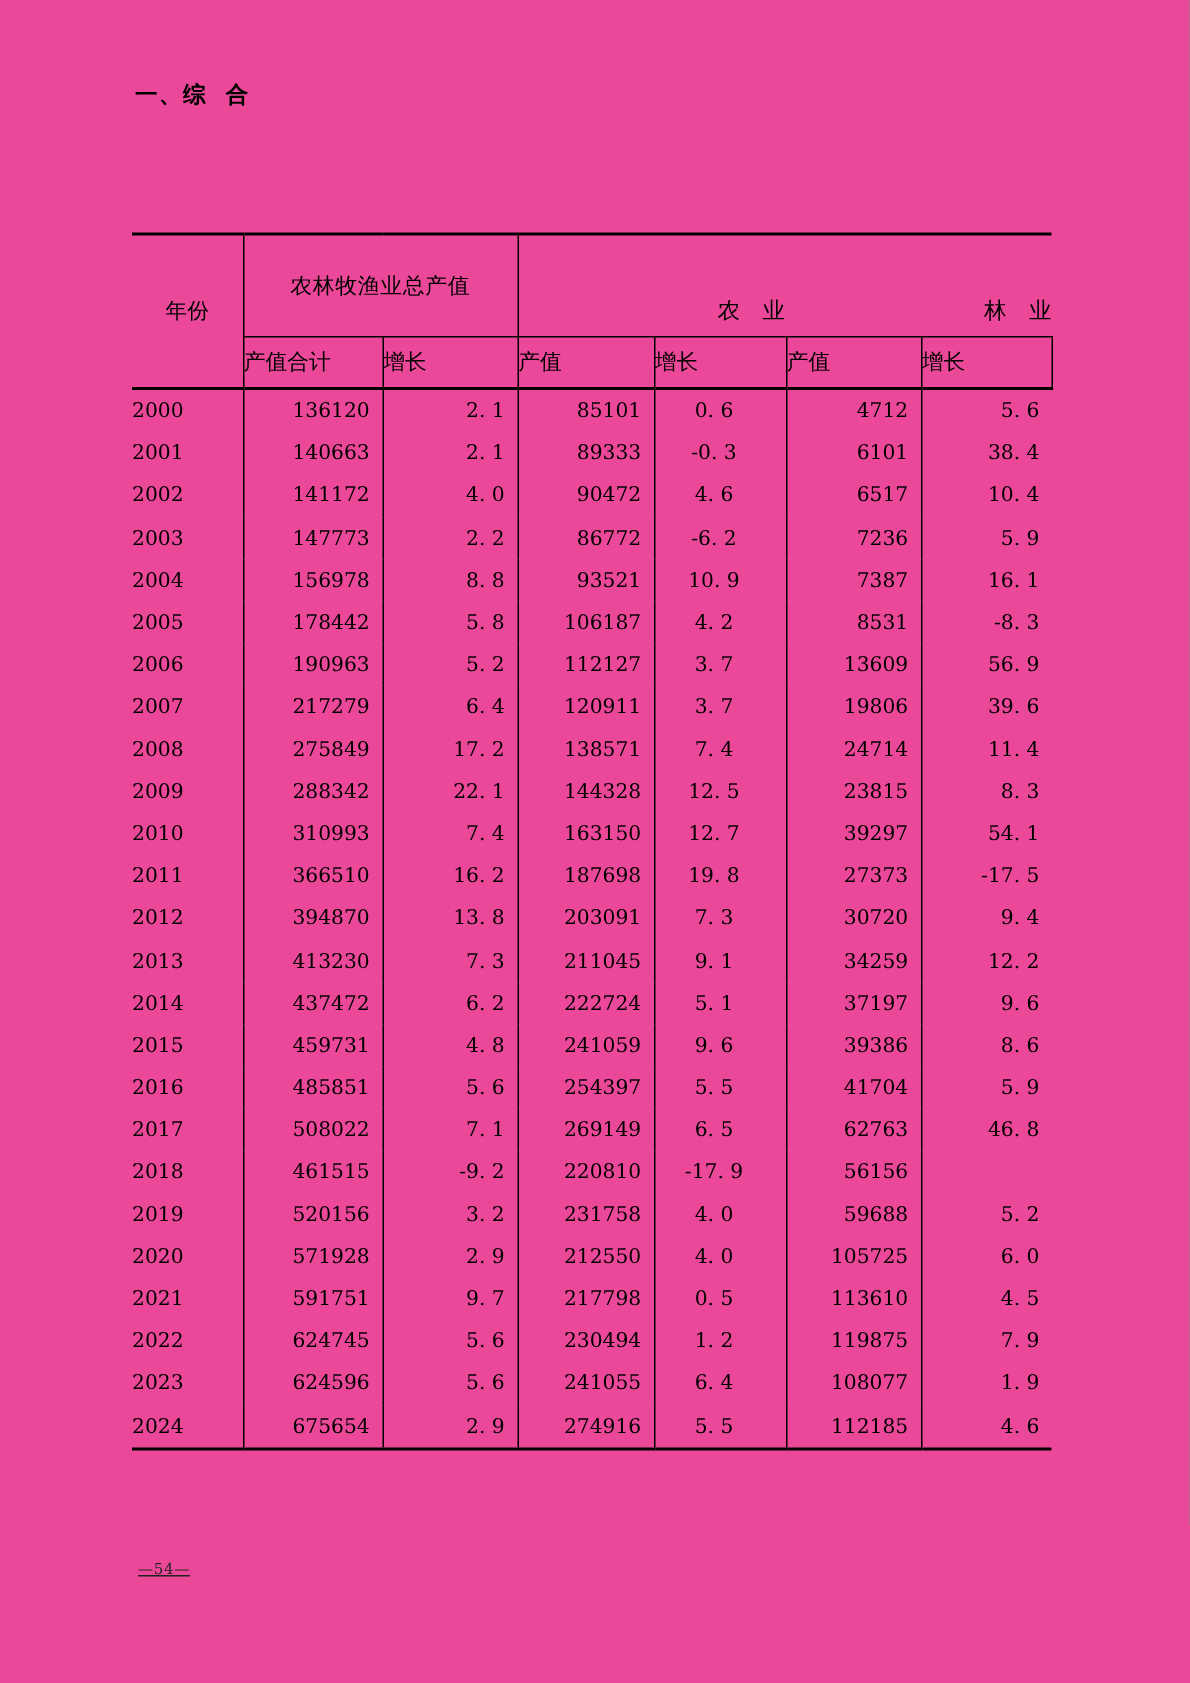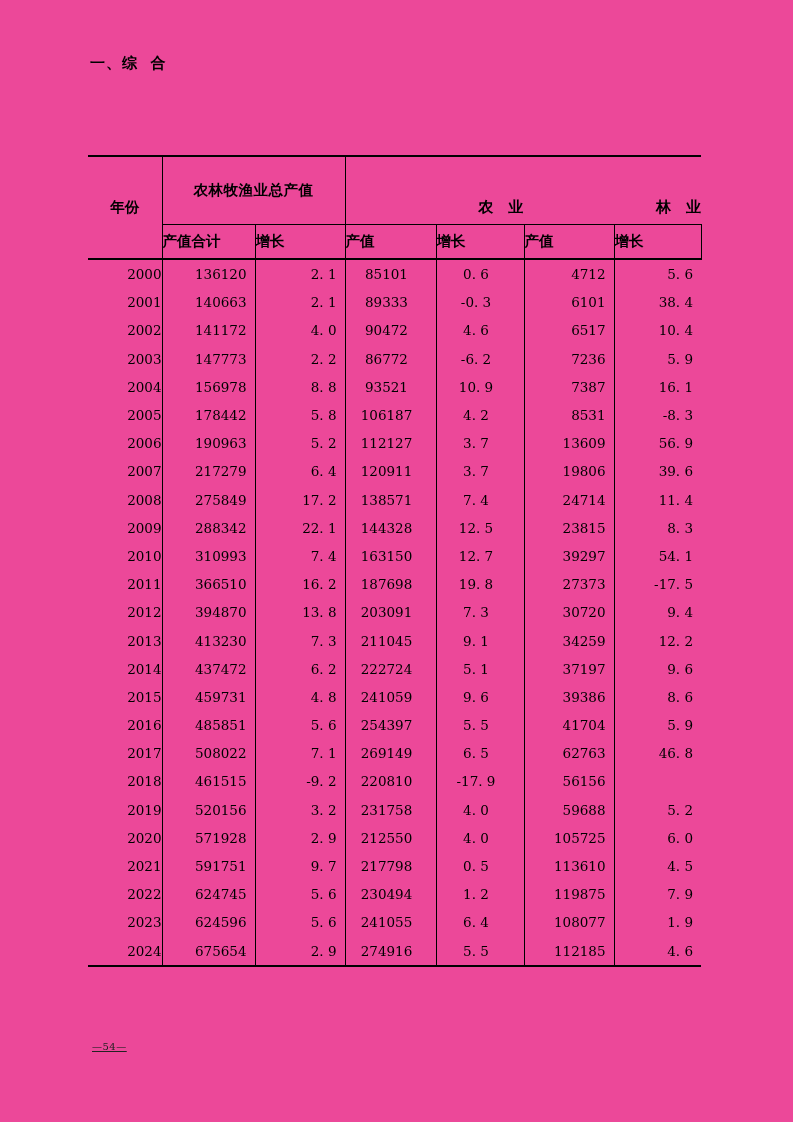--- a/index.html
+++ b/index.html
@@ -22,21 +22,21 @@
     font-size:28px;font-weight:bold;
     font-family:"DejaVu Serif","Liberation Serif",serif;
     white-space:pre;line-height:1.1;
   }
   table.stat{
     position:absolute;left:88px;top:155px;
     border-collapse:collapse;table-layout:fixed;
     width:613px;
     font-size:14px;
   }
-  table.stat th{font-weight:bold;padding:0;margin-left:36px;}
+  table.stat th{font-weight:normal;padding:0;margin-left:36px;}
   table.stat td{padding:0;}
   col.w0{width:74px}col.w1{width:93px}col.w2{width:90px}
   col.w3{width:91px}col.w4{width:88px}col.w5{width:90px}col.w6{width:87px}
 
   tr.hrow1 th{border-top:2px solid #000;}
   th.th-year{
     border-right:1.5px solid #000;border-bottom:2px solid #000;
     text-align:center;vertical-align:middle;font-size:14.5px;
   }
   th.th-g1{
@@ -56,24 +56,24 @@
     text-align:left;vertical-align:middle;
     padding-right:10px;font-size:14.5px;white-space:pre;
   }
   tr.hrow2 th.br{border-right:1px solid #000;}
   tr.hrow2 th.brb{border-right:1.5px solid #000;}
 
   tbody td{
     height:28.2px;vertical-align:middle;white-space:pre;
     font-size:13.5px;
   }
-  tbody td.c0{text-align:right;border-right:1.5px solid #000;}
+  tbody td.c0{text-align:left;border-right:1.5px solid #000;}
   tbody td.c1{text-align:right;padding-right:8px;border-right:1px solid #000;}
   tbody td.c2{text-align:right;padding-right:8px;border-right:1.5px solid #000;}
-  tbody td.c3{text-align:center;padding-right:8px;border-right:1px solid #000;}
+  tbody td.c3{text-align:right;padding-right:8px;border-right:1px solid #000;}
   tbody td.c4{text-align:center;padding-right:8px;border-right:1.5px solid #000;}
   tbody td.c5{text-align:right;padding-right:8px;border-right:1px solid #000;}
   tbody td.c6{text-align:right;padding-right:8px;}
   tbody tr:last-child td{border-bottom:2px solid #000;}
 
   .note{
     position:absolute;left:88px;top:975px;
     font-size:14px;white-space:pre;
   }
   .page-number{

